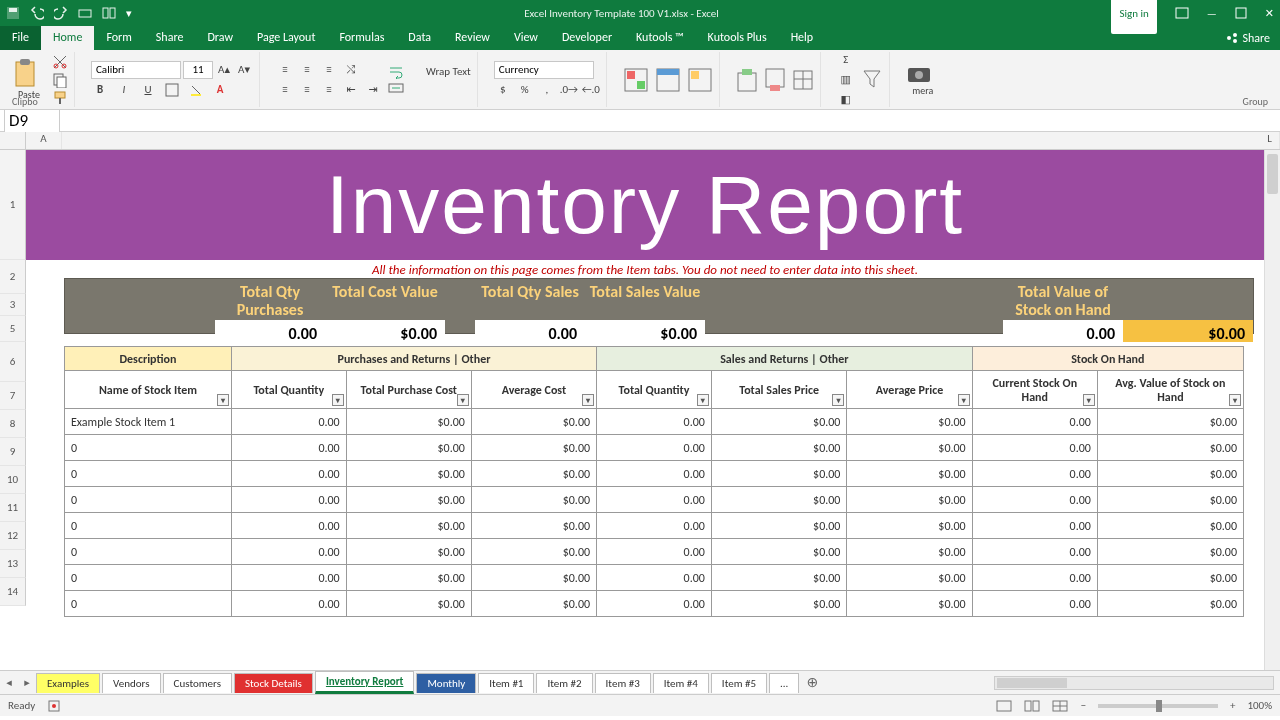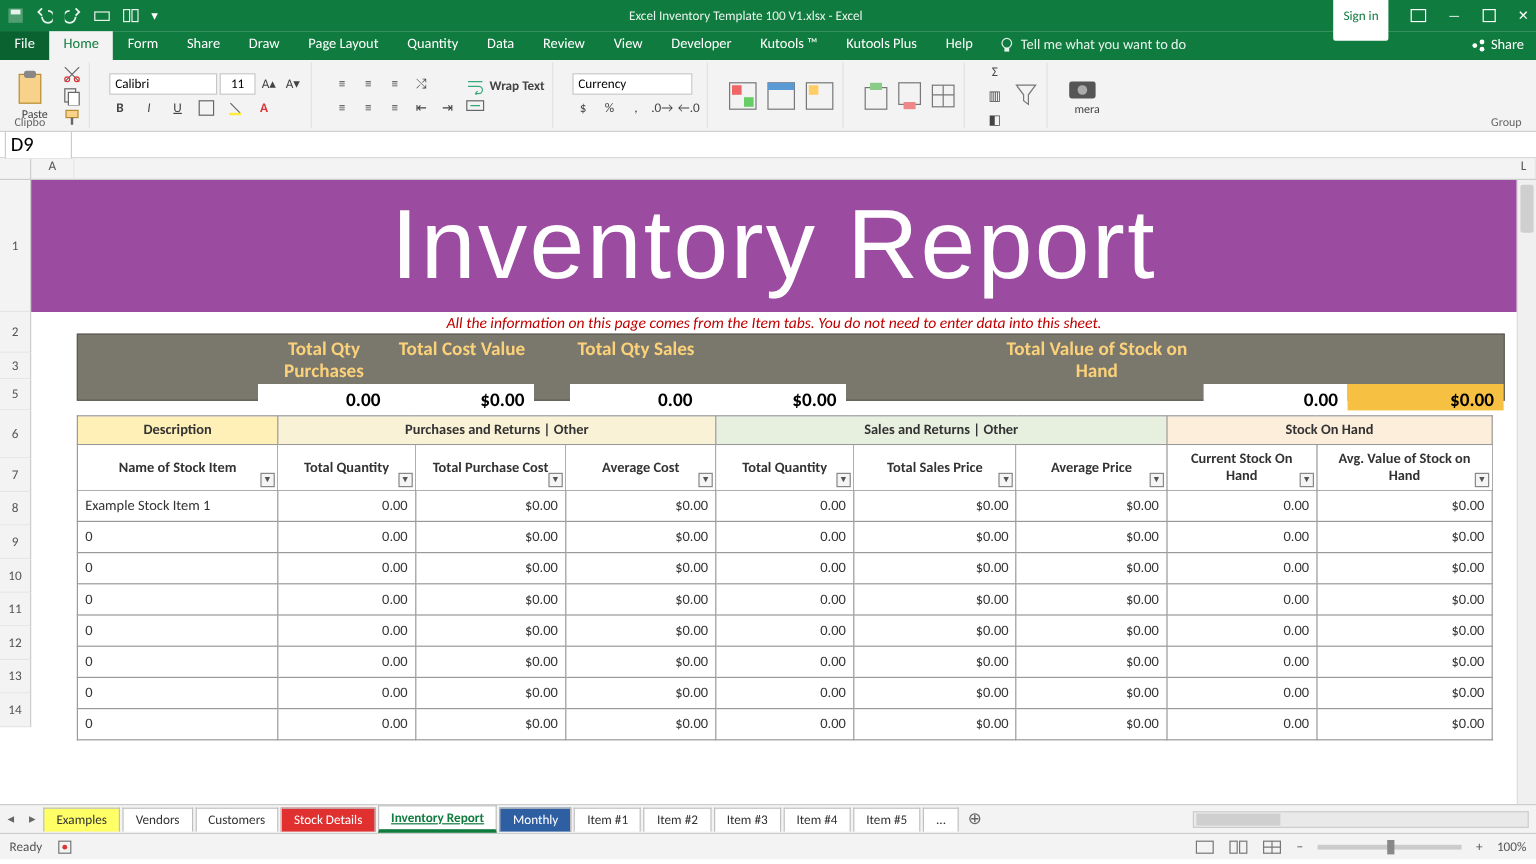--- a/index.html
+++ b/index.html
@@ -153,37 +153,28 @@
   </div>
 </div>
 
 <div class="ribbon-tabs">
   <div class="tab file">File</div>
   <div class="tab active">Home</div>
   <div class="tab">Form</div>
   <div class="tab">Share</div>
   <div class="tab">Draw</div>
   <div class="tab">Page Layout</div>
-  <div class="tab">Quantity</div>
+  <div class="tab">Formulas</div>
   <div class="tab">Data</div>
   <div class="tab">Review</div>
   <div class="tab">View</div>
   <div class="tab">Developer</div>
   <div class="tab">Kutools ™</div>
   <div class="tab">Kutools Plus</div>
   <div class="tab">Help</div>
-  <div class="tell">
-    <span>
-        <svg width="12" height="14">
-          <circle cx="6" cy="5" r="4" fill="none" stroke="#fff"></circle>
-          <rect x="4" y="9" width="4" height="3" fill="#fff"></rect>
-        </svg>
-      </span>
-    <span>Tell me what you want to do</span>
-  </div>
   <div class="spacer"></div>
   <div class="share">
     <span>
         <svg width="12" height="12">
           <circle cx="3" cy="6" r="2" fill="#fff"></circle>
           <circle cx="9" cy="3" r="2" fill="#fff"></circle>
           <circle cx="9" cy="9" r="2" fill="#fff"></circle>
         </svg>
       </span>
     <span>Share</span>
@@ -269,21 +260,21 @@
       </div>
       <div style="display:flex;gap:4px;">
         <span class="tool">≡</span>
         <span class="tool">≡</span>
         <span class="tool">≡</span>
         <span class="tool">⇤</span>
         <span class="tool">⇥</span>
       </div>
     </div>
     <div class="stack">
-      <div style="display:flex;gap:4px;align-items:center;font-weight:bold;">
+      <div style="display:flex;gap:22px;align-items:center;">
         <span>
             <svg width="16" height="14">
               <path d="M2 3h12M2 7h9a3 3 0 0 1 0 6h-3m0 0l2-2m-2 2l2 2" fill="none" stroke="#3a7"></path>
             </svg>
           </span>
         <span>Wrap Text</span>
       </div>
       <div style="display:flex;gap:4px;align-items:center;">
         <span>
             <svg width="16" height="14">
@@ -409,20 +400,21 @@
   <div class="grid">
     <div class="banner2">Inventory Report</div>
     <div class="note">All the information on this page comes from the Item tabs. You do not need to enter data into this sheet.</div>
 
     <div class="summary">
       <div class="sp"></div>
       <div class="lab">Total Qty Purchases</div>
       <div class="lab">Total Cost Value</div>
       <div class="sp"></div>
       <div class="lab">Total Qty Sales</div>
+      <div class="lab">Total Sales Value</div>
       <div class="sp"></div>
       <div class="sp"></div>
       <div class="lab">Total Value of Stock on Hand</div>
 
       <div class="sp" style="grid-column:1;"></div>
       <div class="val">0.00</div>
       <div class="val">$0.00</div>
       <div class="sp"></div>
       <div class="val">0.00</div>
       <div class="val">$0.00</div>

